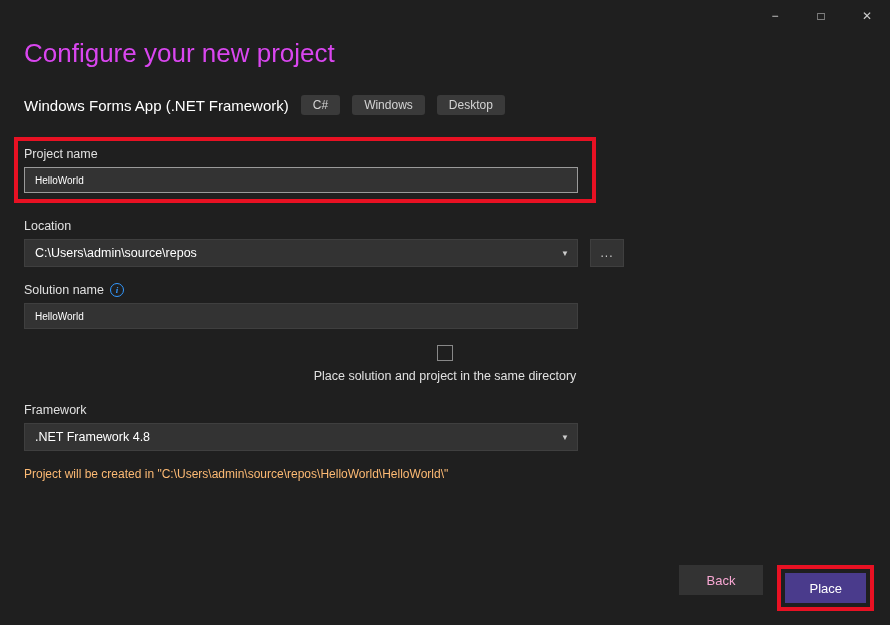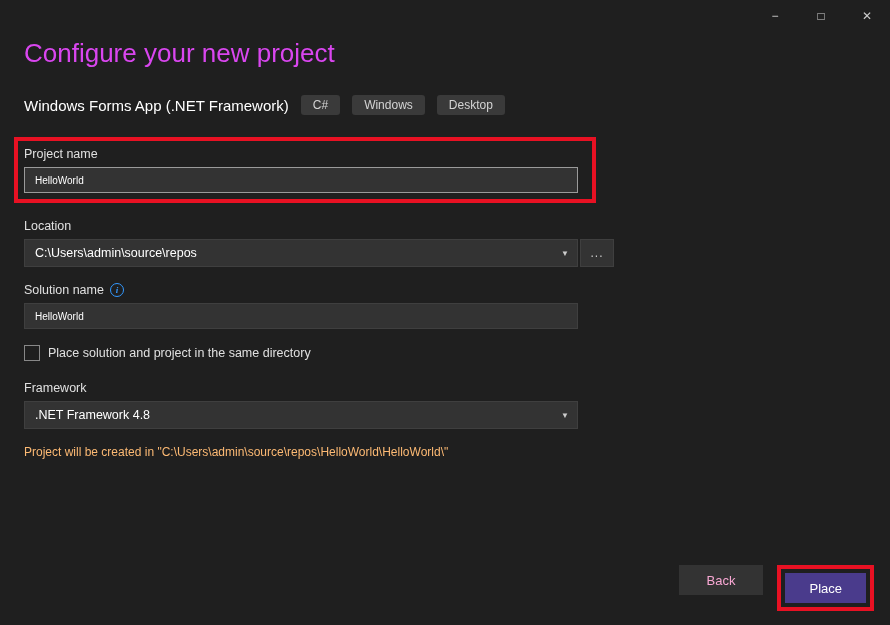--- a/index.html
+++ b/index.html
@@ -95,21 +95,21 @@
       color: #ffffff;
       padding: 0 10px;
       font-size: 10px;
       font-family: inherit;
     }
     .text-input.bordered {
       border: 1px solid #9a9a9a;
     }
     .dropdown-row {
       display: flex;
-      gap: 2px;
+      gap: 12px;
       align-items: center;
     }
     .dropdown {
       width: 554px;
       height: 28px;
       background: #333333;
       border: 1px solid #3f3f3f;
       display: flex;
       align-items: center;
       justify-content: space-between;
@@ -132,20 +132,21 @@
       justify-content: center;
       font-size: 12px;
       letter-spacing: 1px;
     }
     .checkbox-row {
       display: flex;
       align-items: center;
       gap: 8px;
       margin-top: 10px;
       margin-bottom: 20px;
+      flex-direction: column;
     }
     .checkbox {
       width: 16px;
       height: 16px;
       border: 1px solid #888888;
       background: #1f1f1f;
     }
     .checkbox-label {
       font-size: 12.5px;
       color: #e0e0e0;

